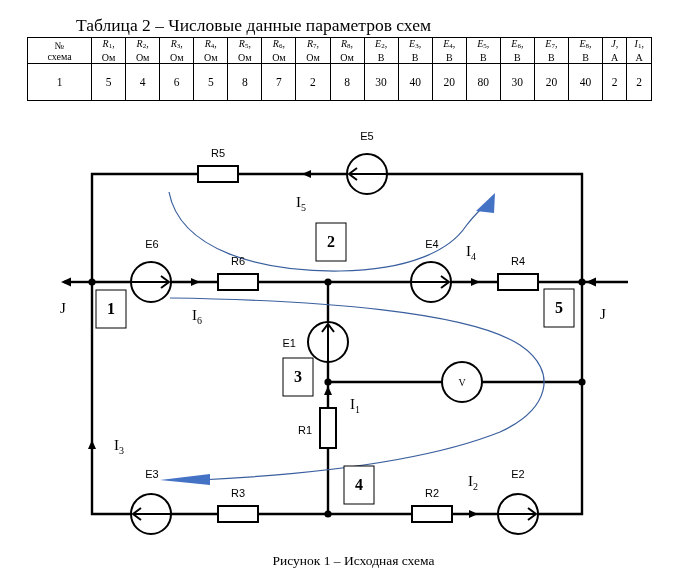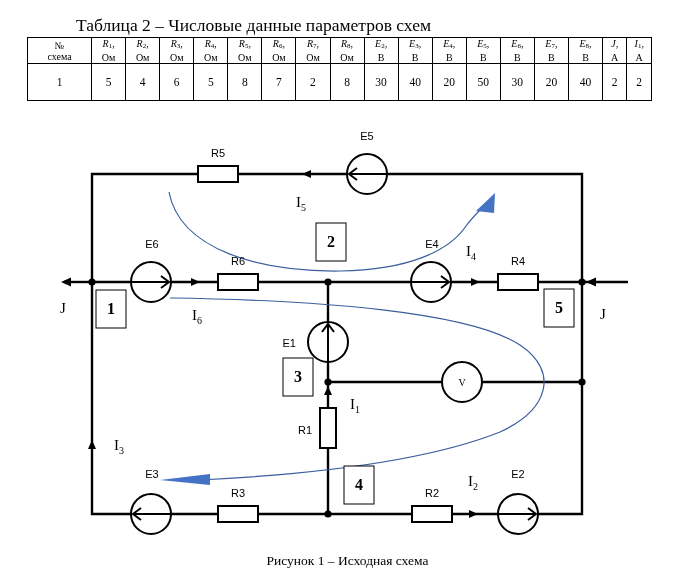--- a/index.html
+++ b/index.html
@@ -14,21 +14,21 @@
     table.params tr.hdr td { height: 24px; vertical-align: middle; }
     table.params tr.val td { height: 36px; font-size: 11.5px; }
     .hdr-sym { font-style: italic; }
     .hdr-sub { font-size: 7px; vertical-align: -1px; font-style: normal; }
     svg.schema { position: absolute; left: 0; top: 0; }
     .lbl-sans { font-family: "Liberation Sans", sans-serif; font-size: 11px; }
     .lbl-serif { font-family: "Liberation Serif", serif; font-size: 15px; }
     .lbl-node { font-family: "Liberation Serif", serif; font-size: 16px; font-weight: bold; }
     .caption { position: absolute; left: 0; width: 687px; top: 552px; text-align: center;
                font-size: 13.5px; line-height: 18px; }
-    .caption span { position: relative; left: 4px; }
+    .caption span { position: relative; left: 10px; }
   </style>
 </head>
 <body>
 
 <div class="table-title">Таблица 2 – Числовые данные параметров схем</div>
 
 <table class="params">
   <colgroup>
     <col style="width:63px">
     <col span="8" style="width:33.5px">
@@ -117,21 +117,21 @@
         <td>4</td>
         <td>6</td>
         <td>5</td>
         <td>8</td>
         <td>7</td>
         <td>2</td>
         <td>8</td>
         <td>30</td>
         <td>40</td>
         <td>20</td>
-        <td>50</td>
+        <td>80</td>
         <td>30</td>
         <td>20</td>
         <td>40</td>
         <td>2</td>
         <td>2</td>
       </tr>
 </tbody>
   </table>
 
 <svg class="schema" width="687" height="583" viewBox="0 0 687 583">

